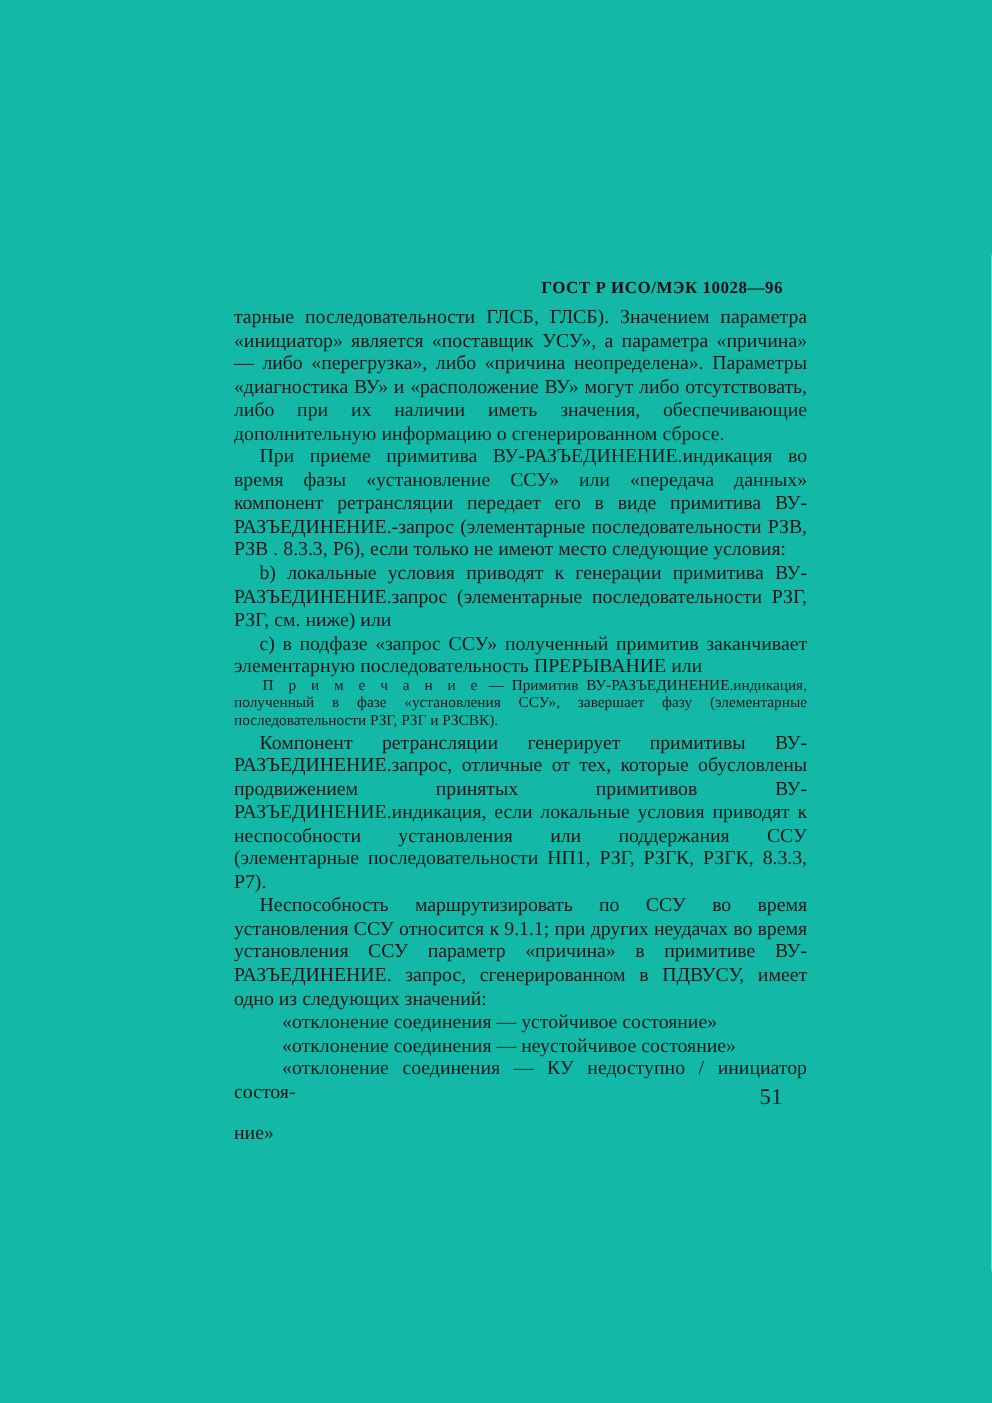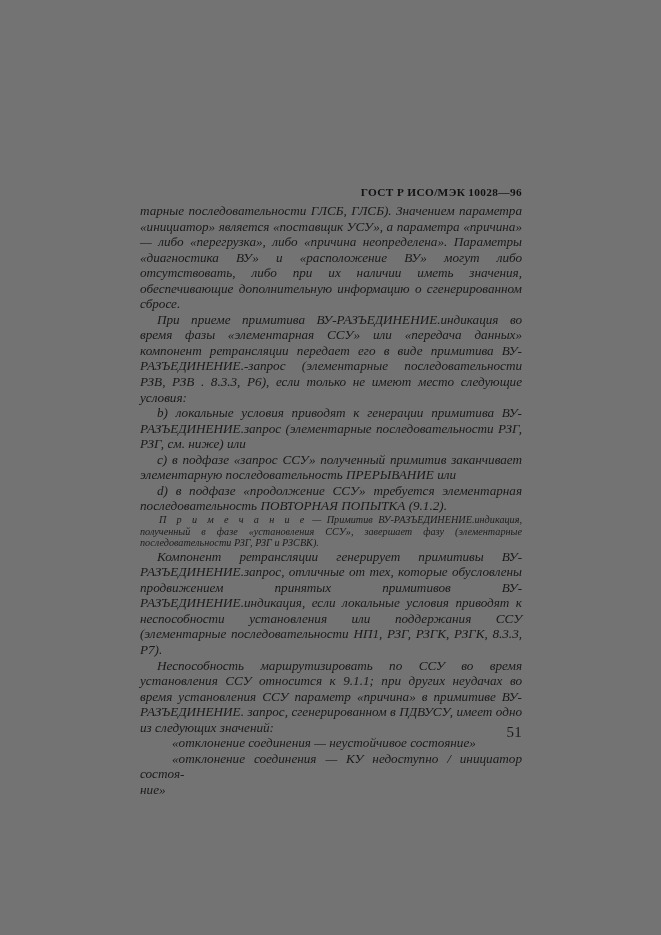--- a/index.html
+++ b/index.html
@@ -14,21 +14,21 @@
     overflow: hidden;
     font-family: "Liberation Serif", "DejaVu Serif", serif;
     color: #17171a;
     -webkit-font-smoothing: antialiased;
   }
 
   .page {
     position: relative;
     width: 661px;
     height: 935px;
-    background: #737373;
+    background: #14b8a6;
     box-sizing: border-box;
   }
 
   
   .running-head {
     position: absolute;
     left: 140px;
     top: 186px;
     width: 382px;
     text-align: right;
@@ -36,24 +36,23 @@
     font-weight: 700;
     font-size: 11.3px;
     letter-spacing: 0.35px;
     color: #111114;
     white-space: nowrap;
   }
 
   
   .text-column {
     position: absolute;
-    left: 140px;
+    left: 156px;
     top: 203px;
     width: 382px;
-    font-style: italic;
   }
 
   p.para {
     margin: 0;
     font-size: 13.2px;
     line-height: 15.55px;
     text-align: justify;
     text-justify: inter-word;
     color: #191919;
     letter-spacing: -0.02px;
@@ -89,20 +88,21 @@
   p.value-line {
     margin: 0;
     font-size: 13.2px;
     line-height: 15.55px;
     text-align: justify;
     text-indent: 32px;
     color: #191919;
   }
   p.value-line.cont {
     text-indent: 0;
+    margin-top: 12px;
   }
 
   
   .folio {
     position: absolute;
     left: 140px;
     top: 724px;
     width: 382px;
     text-align: right;
     font-size: 15px;
@@ -120,35 +120,35 @@
 
 <div class="page">
 
   <div class="running-head">ГОСТ Р ИСО/МЭК 10028—96</div>
 
   <div class="text-column">
 
     <p class="para">тарные последовательности ГЛСБ, ГЛСБ). Значением параметра «инициатор» является «поставщик УСУ», а параметра «причина» — либо «перегрузка», либо «причина неопределена». Параметры «диагностика ВУ» и «расположение ВУ» могут либо отсутствовать, либо при их наличии иметь значения, обеспечивающие дополнительную информацию о сгенерированном сбросе.</p>
 
 
-    <p class="para indent">При приеме примитива ВУ-РАЗЪЕДИНЕНИЕ.индикация во время фазы «элементарная ССУ» или «передача данных» компонент ретрансляции передает его в виде примитива ВУ-РАЗЪЕДИНЕНИЕ.-запрос (элементарные последовательности РЗВ, РЗВ . 8.3.3, Р6), если только не имеют место следующие условия:</p>
+    <p class="para indent">При приеме примитива ВУ-РАЗЪЕДИНЕНИЕ.индикация во время фазы «установление ССУ» или «передача данных» компонент ретрансляции передает его в виде примитива ВУ-РАЗЪЕДИНЕНИЕ.-запрос (элементарные последовательности РЗВ, РЗВ . 8.3.3, Р6), если только не имеют место следующие условия:</p>
 
 
     <p class="para indent">b) локальные условия приводят к генерации примитива ВУ-РАЗЪЕДИНЕНИЕ.запрос (элементарные последовательности РЗГ, РЗГ, см. ниже) или</p>
 
     <p class="para indent">c) в подфазе «запрос ССУ» полученный примитив заканчивает элементарную последовательность ПРЕРЫВАНИЕ или</p>
 
-    <p class="para indent">d) в подфазе «продолжение ССУ» требуется элементарная последовательность ПОВТОРНАЯ ПОПЫТКА (9.1.2).</p>
 
     <p class="note"><span class="note-label">П р и м е ч а н и е</span><span> — </span><span>Примитив ВУ-РАЗЪЕДИНЕНИЕ.индикация, полученный в фазе «установления ССУ», завершает фазу (элементарные последовательности РЗГ, РЗГ и РЗСВК).</span></p>
 
     <p class="para indent">Компонент ретрансляции генерирует примитивы ВУ-РАЗЪЕДИНЕНИЕ.запрос, отличные от тех, которые обусловлены продвижением принятых примитивов ВУ-РАЗЪЕДИНЕНИЕ.индикация, если локальные условия приводят к неспособности установления или поддержания ССУ (элементарные последовательности НП1, РЗГ, РЗГК, РЗГК, 8.3.3, Р7).</p>
 
     <p class="para indent">Неспособность  маршрутизировать по ССУ во время установления ССУ  относится к 9.1.1; при других неудачах во время установления ССУ параметр «причина» в примитиве ВУ-РАЗЪЕДИНЕНИЕ. запрос, сгенерированном в ПДВУСУ, имеет одно из следующих значений:</p>
 
+    <p class="value-line no-justify">«отклонение соединения — устойчивое состояние»</p>
 
     <p class="value-line no-justify">«отклонение соединения — неустойчивое состояние»</p>
 
     <p class="value-line">«отклонение соединения — КУ недоступно / инициатор состоя-</p>
 
     <p class="value-line cont no-justify">ние»</p>
 
   </div>
 
   <div class="folio">51</div>

